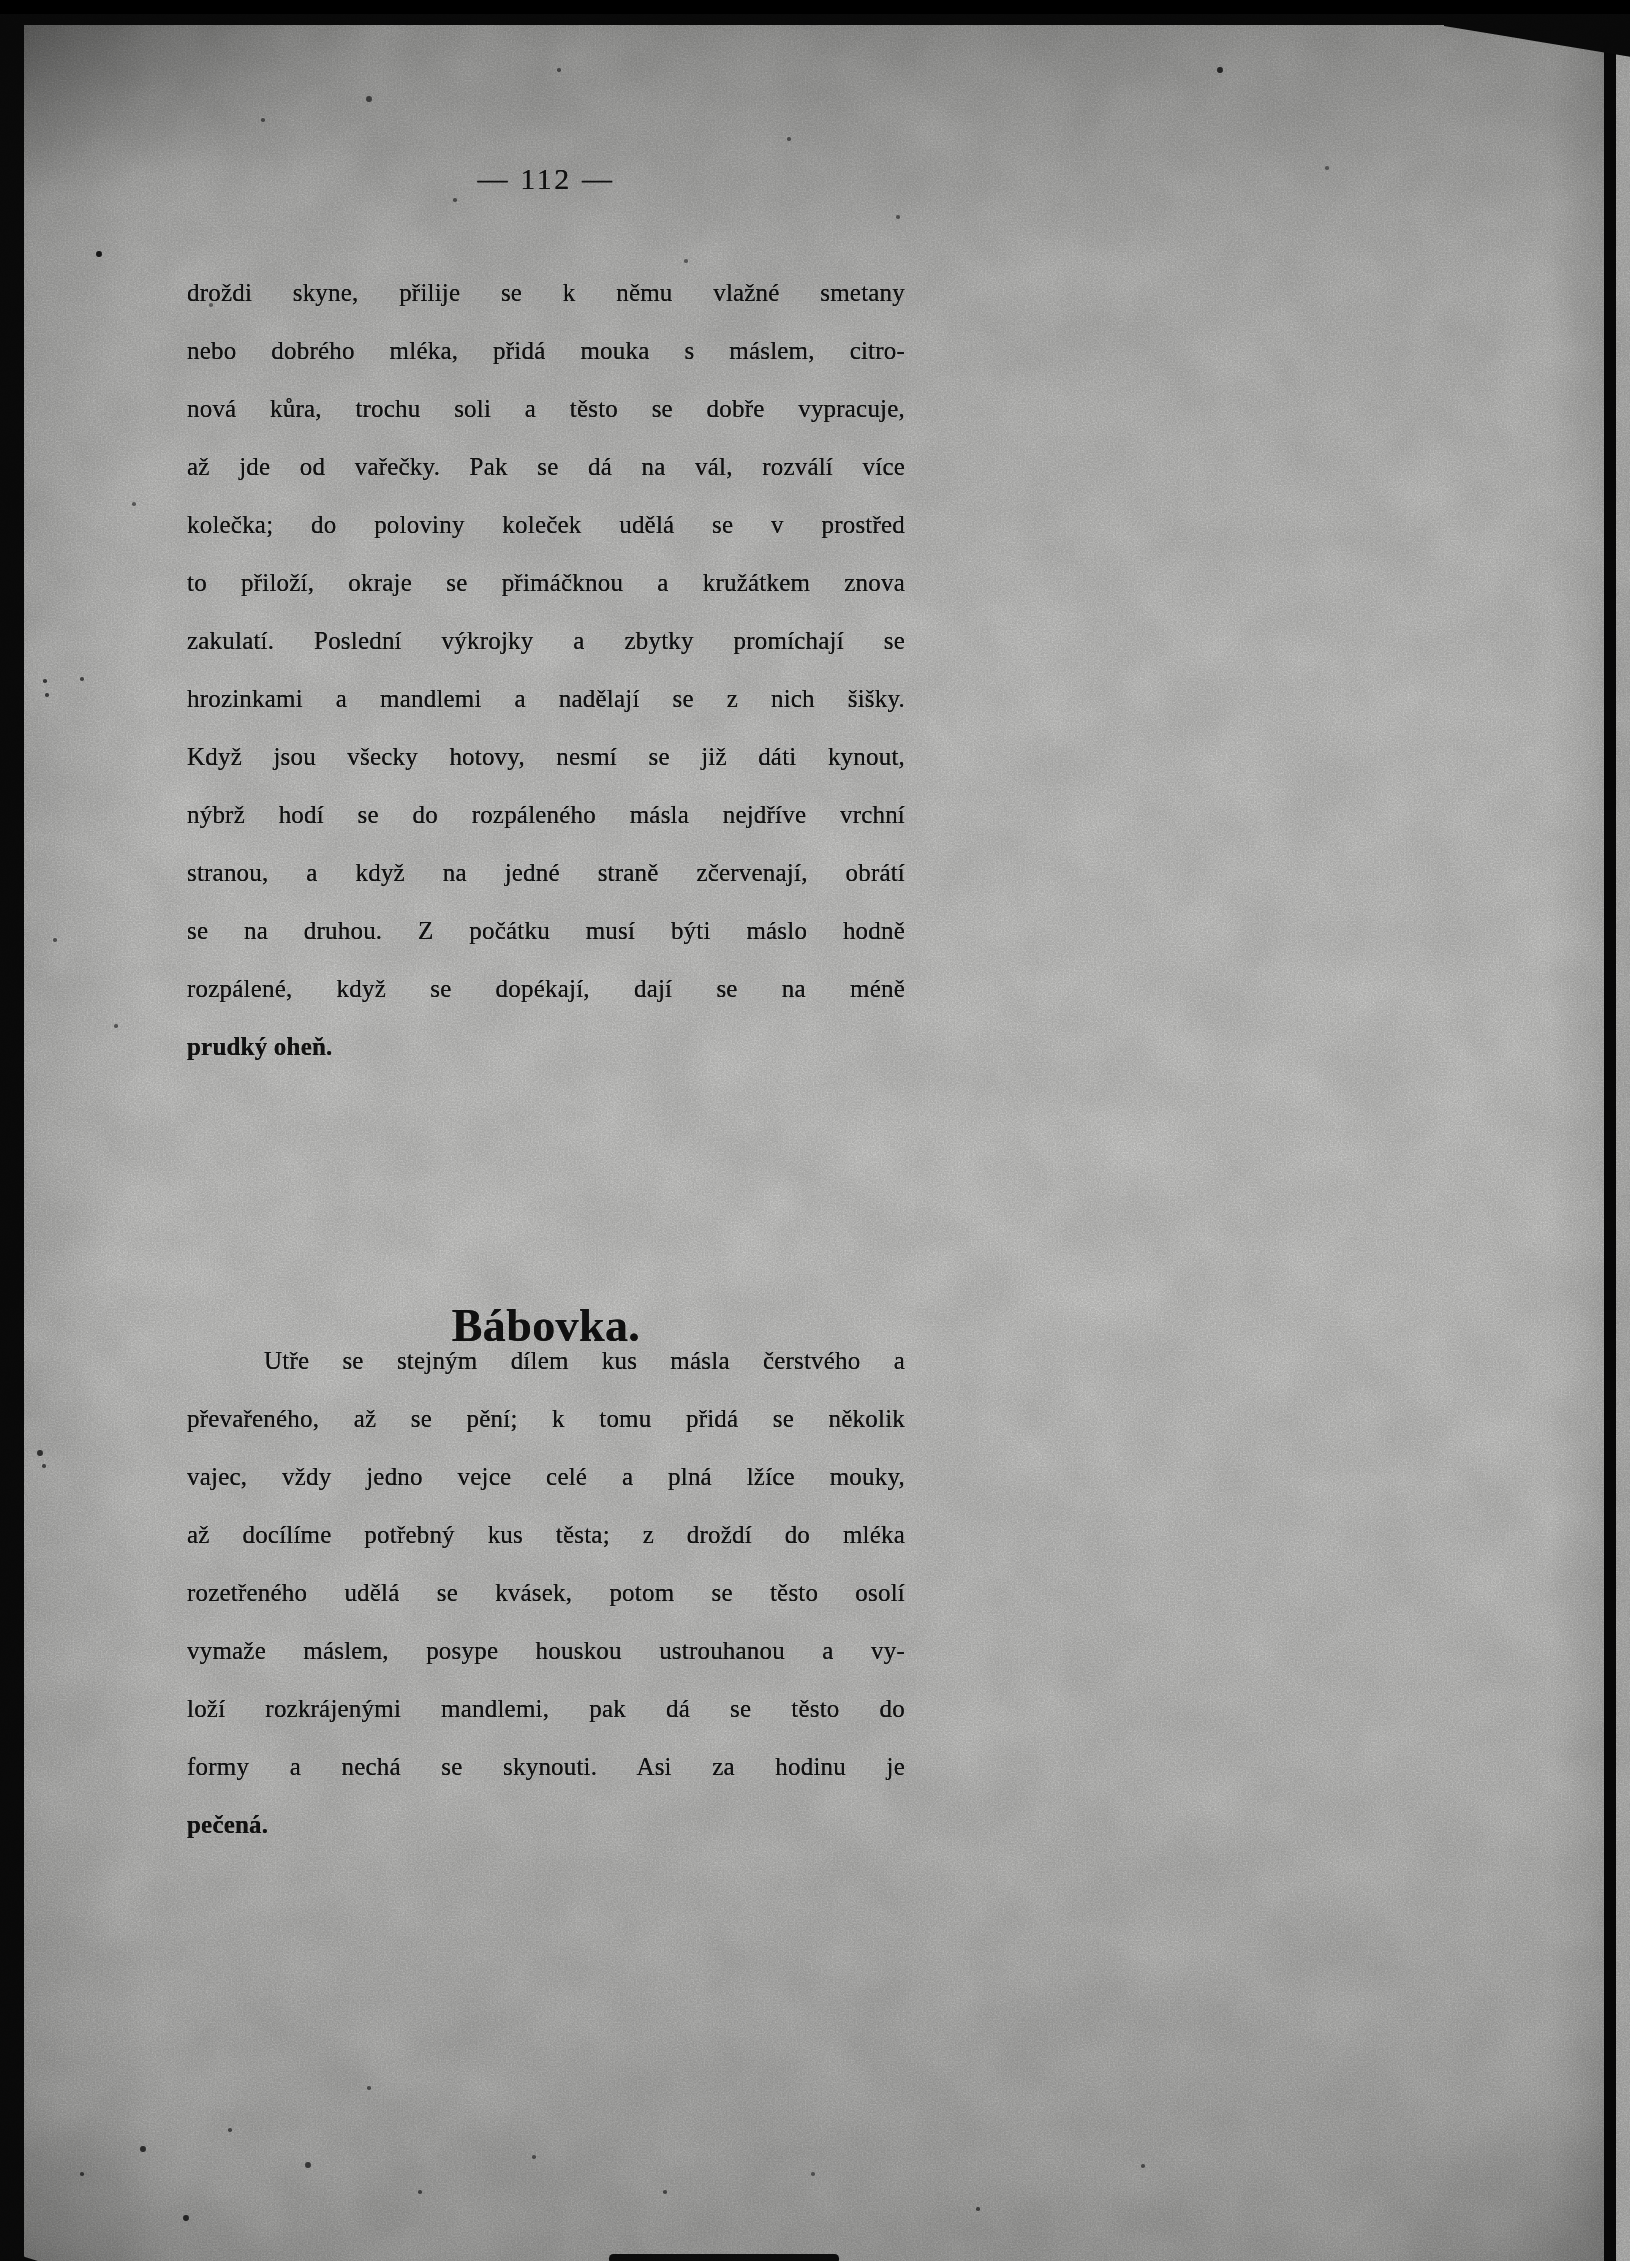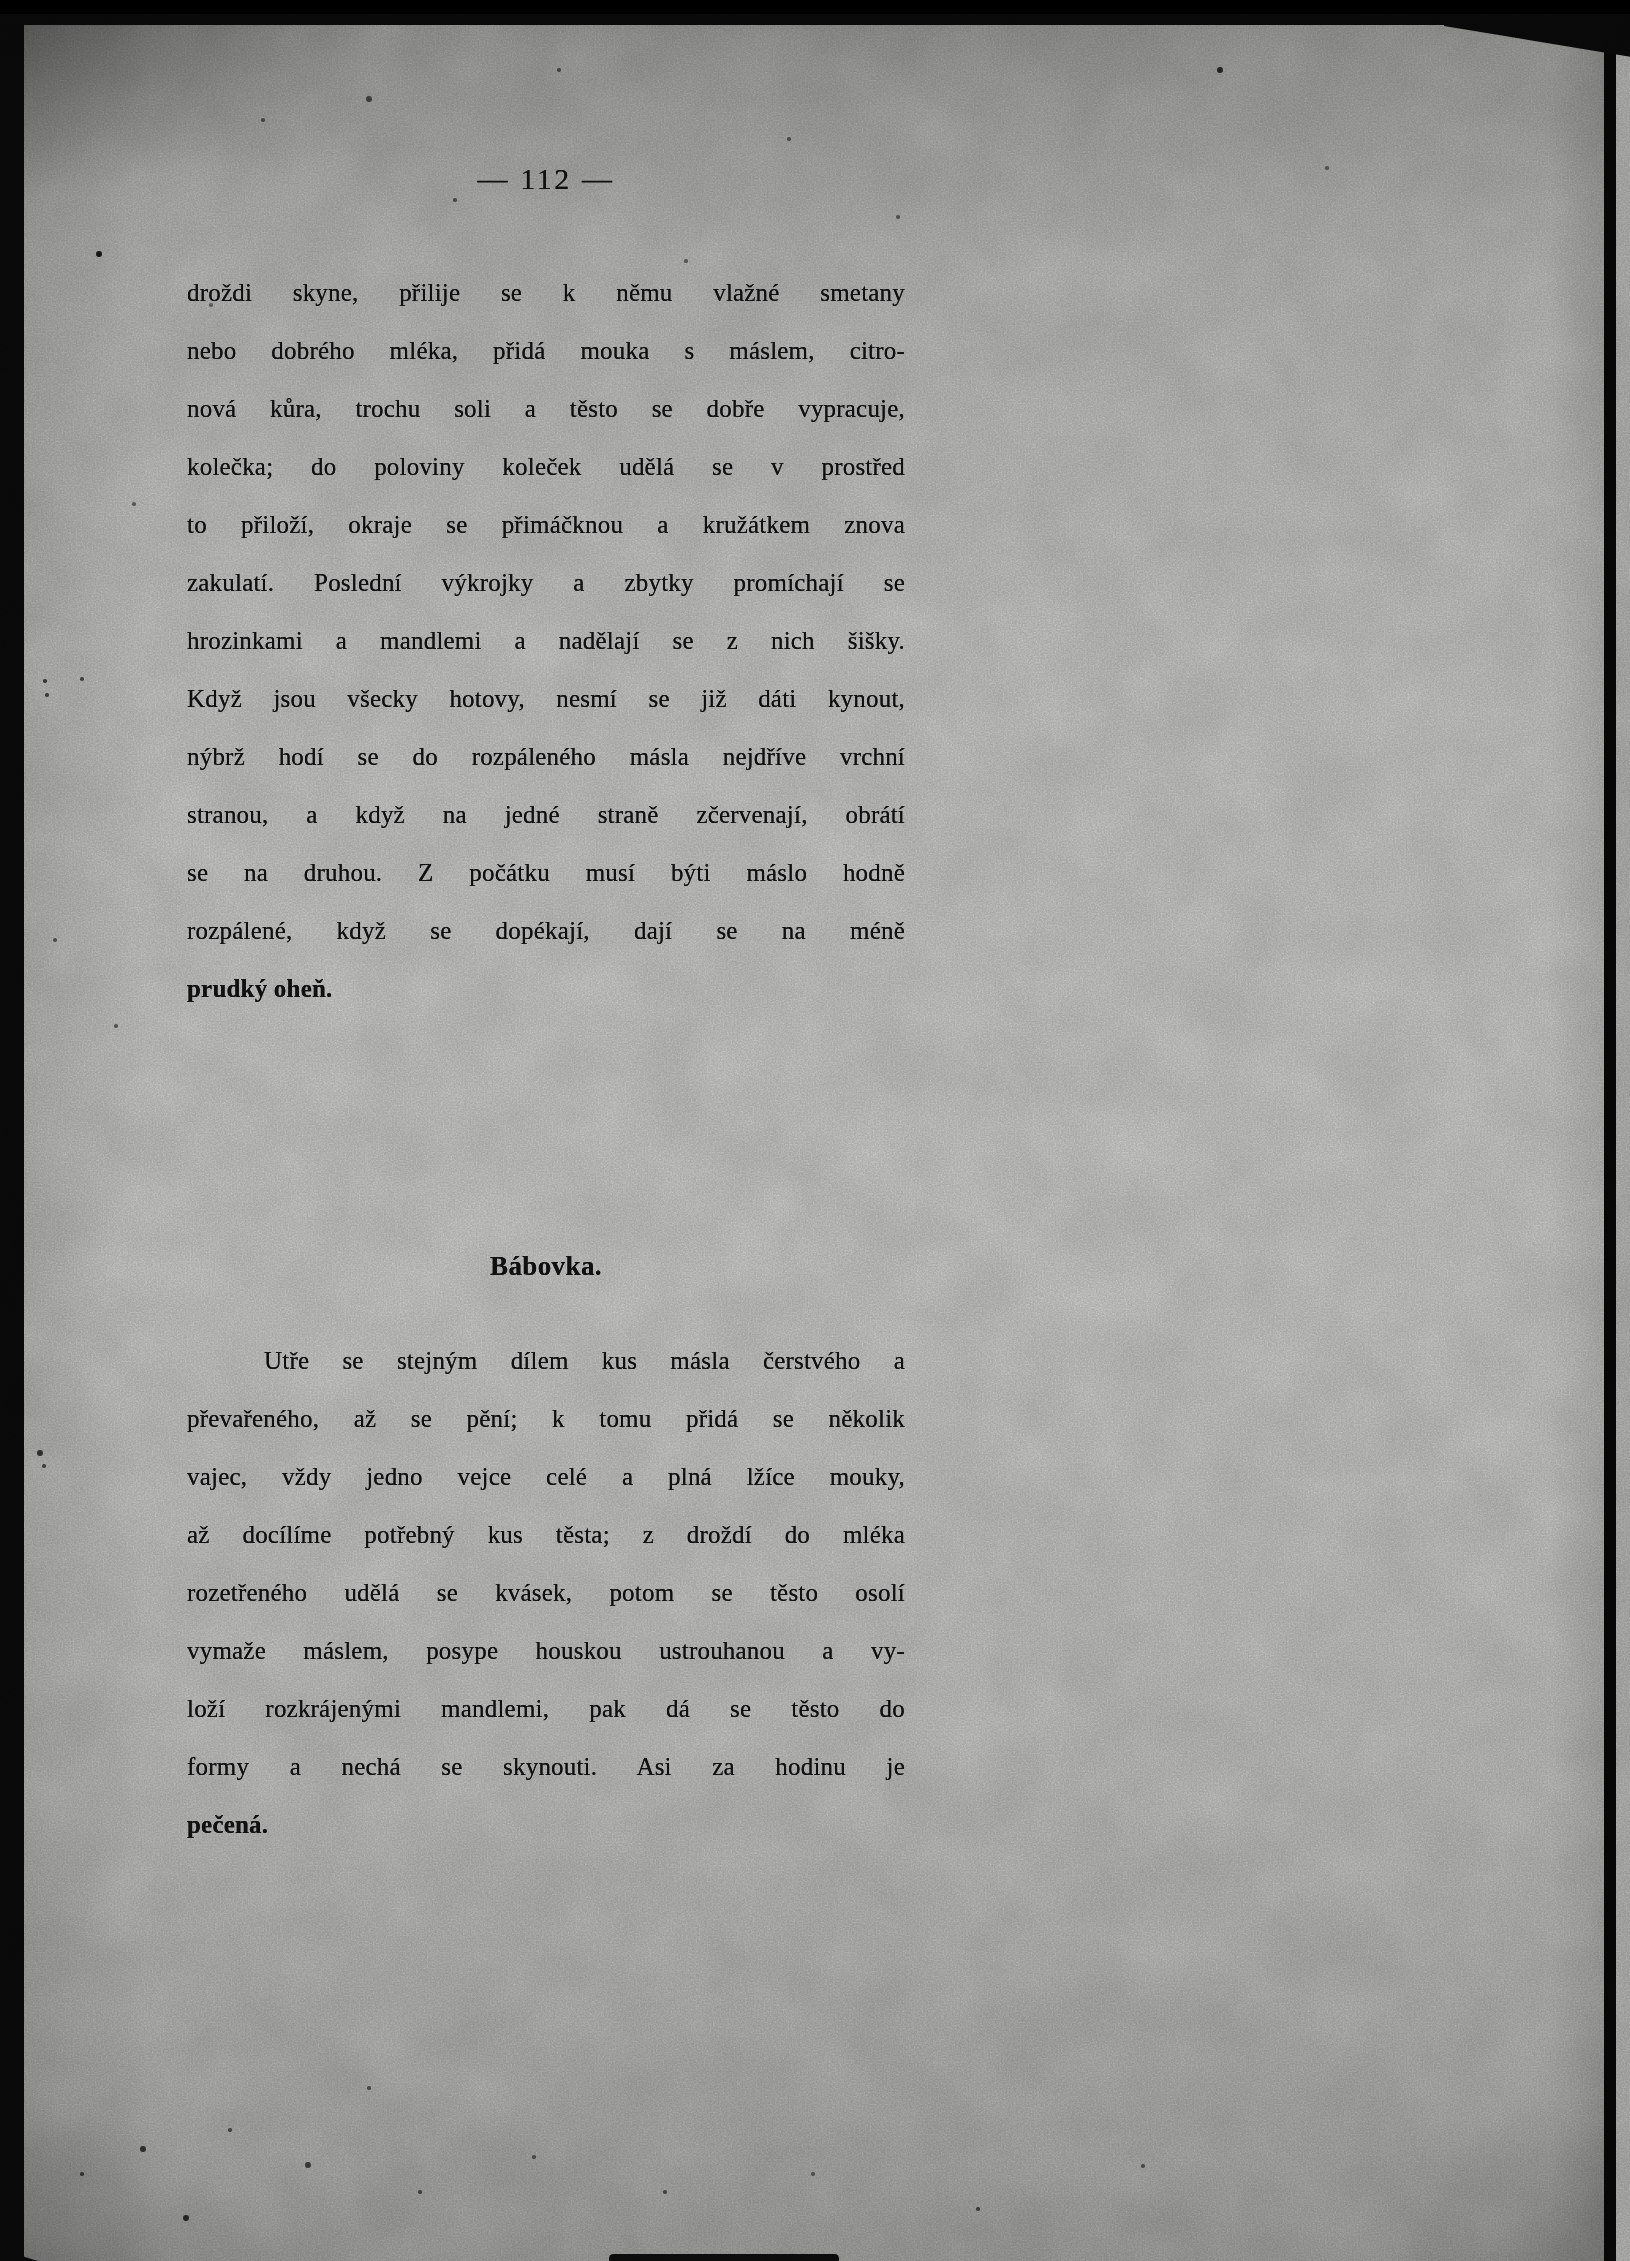--- a/index.html
+++ b/index.html
@@ -50,38 +50,39 @@
     text-shadow:0 0 0.5px rgba(10,10,10,0.85);}
   .page-number{position:absolute;left:0;top:148px;width:100%;text-align:center;
     font-size:30px;letter-spacing:2.6px;white-space:nowrap;}
   .para{position:absolute;left:0;width:100%;}
   .para-1{top:250px;}
   .para-2{top:1318px;}
   .line{height:58px;line-height:58px;font-size:25px;letter-spacing:0.2px;white-space:nowrap;}
   .jline{text-align:justify;text-align-last:justify;text-justify:inter-word;white-space:normal;}
   .lastline{text-align:left;font-weight:bold;}
   .indent{padding-left:77px;}
-  .heading{position:absolute;left:0;top:1237px;width:100%;text-align:center;
-    font-size:27px;font-weight:bold;letter-spacing:0.4px;}
+  .heading{position:absolute;left:0;top:1285px;width:100%;text-align:center;
+    font-size:46px;font-weight:bold;letter-spacing:0.4px;}
 </style>
 </head>
 <body>
 
 <div class="scan">
 
   <div class="speckles"></div>
 
   <div class="content">
 
     <div class="page-number">— 112 —</div>
 
     <div class="para para-1">
       <div class="line jline">droždi skyne, přilije se k němu vlažné smetany</div>
       <div class="line jline">nebo dobrého mléka, přidá mouka s máslem, citro-</div>
       <div class="line jline">nová kůra, trochu soli a těsto se dobře vypracuje,</div>
+      <div class="line jline">až jde od vařečky. Pak se dá na vál, rozválí více</div>
       <div class="line jline">kolečka; do poloviny koleček udělá se v prostřed</div>
       <div class="line jline">to přiloží, okraje se přimáčknou a kružátkem znova</div>
       <div class="line jline">zakulatí. Poslední výkrojky a zbytky promíchají se</div>
       <div class="line jline">hrozinkami a mandlemi a nadělají se z nich šišky.</div>
       <div class="line jline">Když jsou všecky hotovy, nesmí se již dáti kynout,</div>
       <div class="line jline">nýbrž hodí se do rozpáleného másla nejdříve vrchní</div>
       <div class="line jline">stranou, a když na jedné straně zčervenají, obrátí</div>
       <div class="line jline">se na druhou. Z počátku musí býti máslo hodně</div>
       <div class="line jline">rozpálené, když se dopékají, dají se na méně</div>
       <div class="line lastline">prudký oheň.</div>

